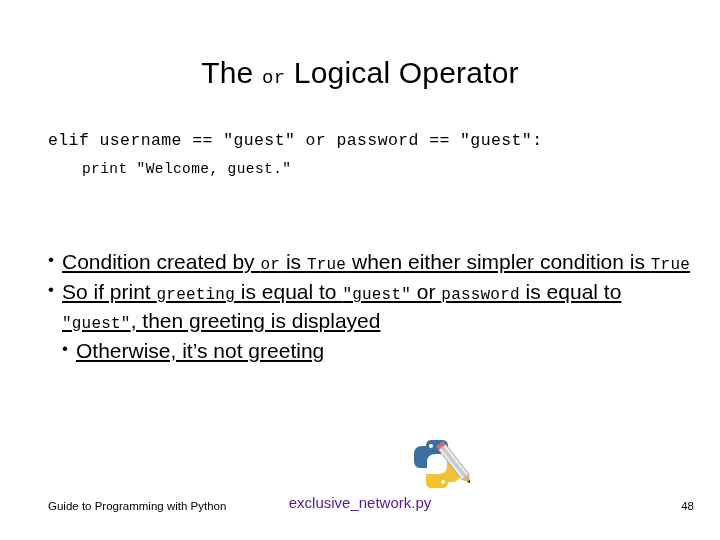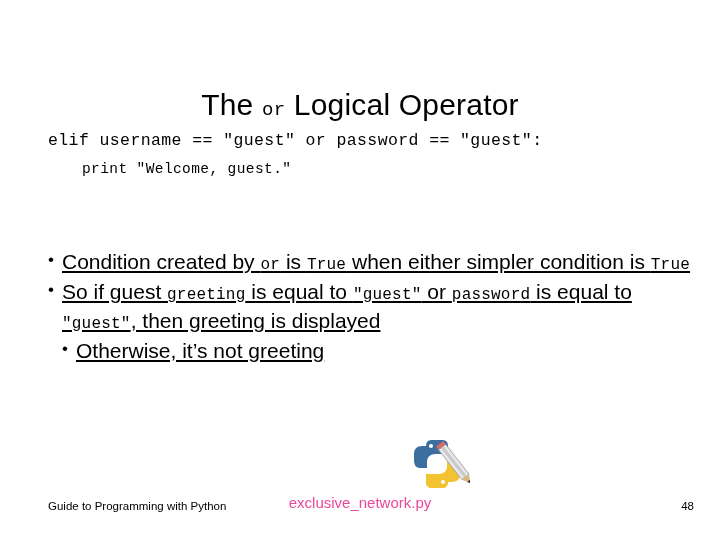--- a/index.html
+++ b/index.html
@@ -25,21 +25,20 @@
     position: absolute;
     top: 56px;
     left: 0;
     width: 720px;
     text-align: center;
     font-size: 30px;
     font-weight: normal;
     letter-spacing: 0.2px;
     color: #000000;
     white-space: nowrap;
-    margin-top: 32px;
   }
   .mono {
     font-family: "Liberation Mono", "DejaVu Sans Mono", monospace;
   }
   .title .mono {
     font-size: 19px;
   }
   .code-block {
     position: absolute;
     left: 48px;
@@ -110,21 +109,21 @@
     color: #000000;
     text-align: center;
   }
   .footer-center {
     position: absolute;
     left: 0;
     top: 494px;
     width: 720px;
     text-align: center;
     font-size: 15px;
-    color: #ec4899;
+    color: #4c1d95;
   }
   .footer-right {
     position: absolute;
     right: 26px;
     top: 500px;
     font-size: 11.5px;
     color: #000000;
   }
 </style>
 </head>
@@ -141,21 +140,21 @@
     <div class="code-line code-line-2">print "Welcome, guest."</div>
   </div>
 
   <div class="bullets">
       <div class="bullet">
         <span class="bullet-dot">•</span>
         <span class="bullet-body"><span>Condition created by </span><span class="mono">or</span><span> is </span><span class="mono">True</span><span> when either simpler condition is </span><span class="mono">True</span></span>
       </div>
       <div class="bullet">
         <span class="bullet-dot">•</span>
-        <span class="bullet-body"><span>So if guest </span><span class="mono">greeting</span><span> is equal to </span><span class="mono">"guest"</span><span> or </span><span class="mono">password</span><span> is equal to </span><span class="mono">"guest"</span><span>, then greeting is displayed</span></span>
+        <span class="bullet-body"><span>So if print </span><span class="mono">greeting</span><span> is equal to </span><span class="mono">"guest"</span><span> or </span><span class="mono">password</span><span> is equal to </span><span class="mono">"guest"</span><span>, then greeting is displayed</span></span>
       </div>
       <div class="bullet bullet-indent">
         <span class="bullet-dot">•</span>
         <span class="bullet-body"><span>Otherwise, it’s not greeting</span></span>
       </div>
     </div>
 
   <div class="py-logo">
     <svg width="66" height="52" viewBox="0 0 66 52" xmlns="http://www.w3.org/2000/svg">
       <g>

